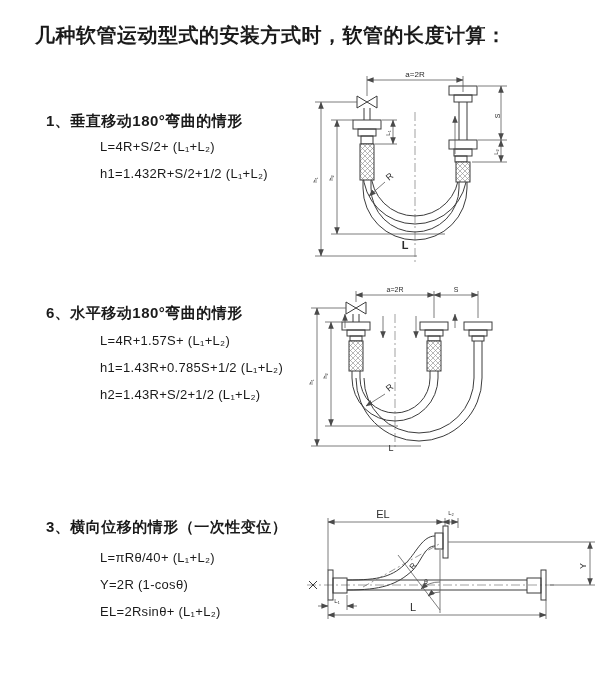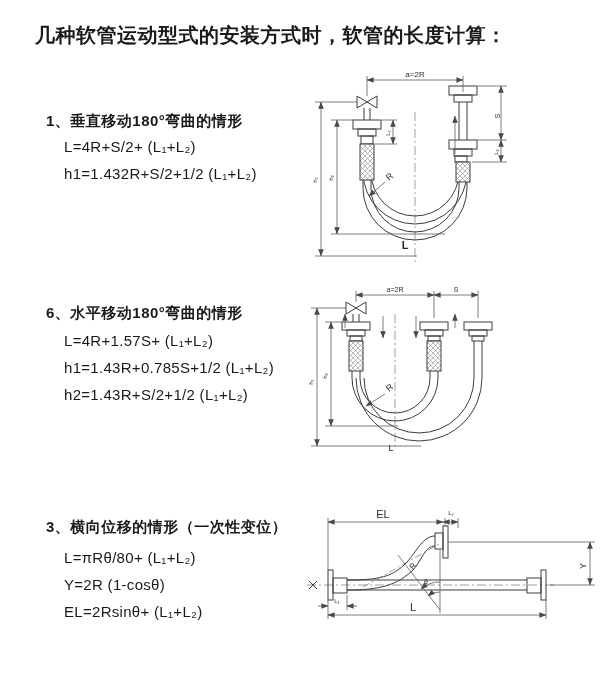--- a/index.html
+++ b/index.html
@@ -3,21 +3,21 @@
 <meta charset="utf-8">
 <style>
   html,body{margin:0;padding:0;background:#e8e8e8;}
   .page{
     position:relative;width:600px;height:675px;background:#ffffff;
     font-family:"Liberation Sans","DejaVu Sans",sans-serif;
     color:#1a1a1a;overflow:hidden;border-bottom:3px solid #d9d9d9;
   }
   .title{position:absolute;left:35px;top:22px;font-size:20px;font-weight:bold;letter-spacing:.5px;}
   .sec-heading{position:absolute;font-size:15px;font-weight:bold;letter-spacing:.5px;}
-  .formulas{position:absolute;font-size:15px;letter-spacing:.3px;}
+  .formulas{position:absolute;font-size:13px;letter-spacing:.3px;margin-left:36px;}
   .formulas .f{height:27px;line-height:27px;white-space:pre;}
   .diag{position:absolute;}
   svg{display:block;}
   svg text{font-family:"Liberation Sans","DejaVu Sans",sans-serif;fill:#2b2b2b;}
   .dim{stroke:#5a5a5a;stroke-width:.8;fill:none;}
   .obj{stroke:#3c3c3c;stroke-width:1;fill:none;}
   .cl{stroke:#7a7a7a;stroke-width:.7;fill:none;stroke-dasharray:9 3 2 3;}
   .chord{stroke:#6a6a6a;stroke-width:.7;fill:none;stroke-dasharray:7 3 2 3;}
 </style>
 </head>
@@ -35,21 +35,21 @@
 
   <div class="sec-heading" style="left:46px;top:304px;">6、水平移动180°弯曲的情形</div>
   <div class="formulas" style="left:64px;top:327px;">
     <div class="f">L=4R+1.57S+ (L₁+L₂)</div>
     <div class="f">h1=1.43R+0.785S+1/2 (L₁+L₂)</div>
     <div class="f">h2=1.43R+S/2+1/2 (L₁+L₂)</div>
   </div>
 
   <div class="sec-heading" style="left:46px;top:518px;">3、横向位移的情形（一次性变位）</div>
   <div class="formulas" style="left:64px;top:544px;">
-    <div class="f">L=πRθ/80+ (L₁+L₂)</div>
+    <div class="f">L=πRθ/40+ (L₁+L₂)</div>
     <div class="f">Y=2R (1-cosθ)</div>
     <div class="f">EL=2Rsinθ+ (L₁+L₂)</div>
   </div>
 
   <div class="diag" style="left:305px;top:66px;">
   <svg width="290" height="200" viewBox="0 0 290 200">
     <defs>
       <marker id="arr1" viewBox="0 0 10 8" refX="9.5" refY="4" markerWidth="9" markerHeight="7" orient="auto-start-reverse">
         <path d="M0,0 L10,4 L0,8 Z" fill="#4a4a4a"></path>
       </marker>

